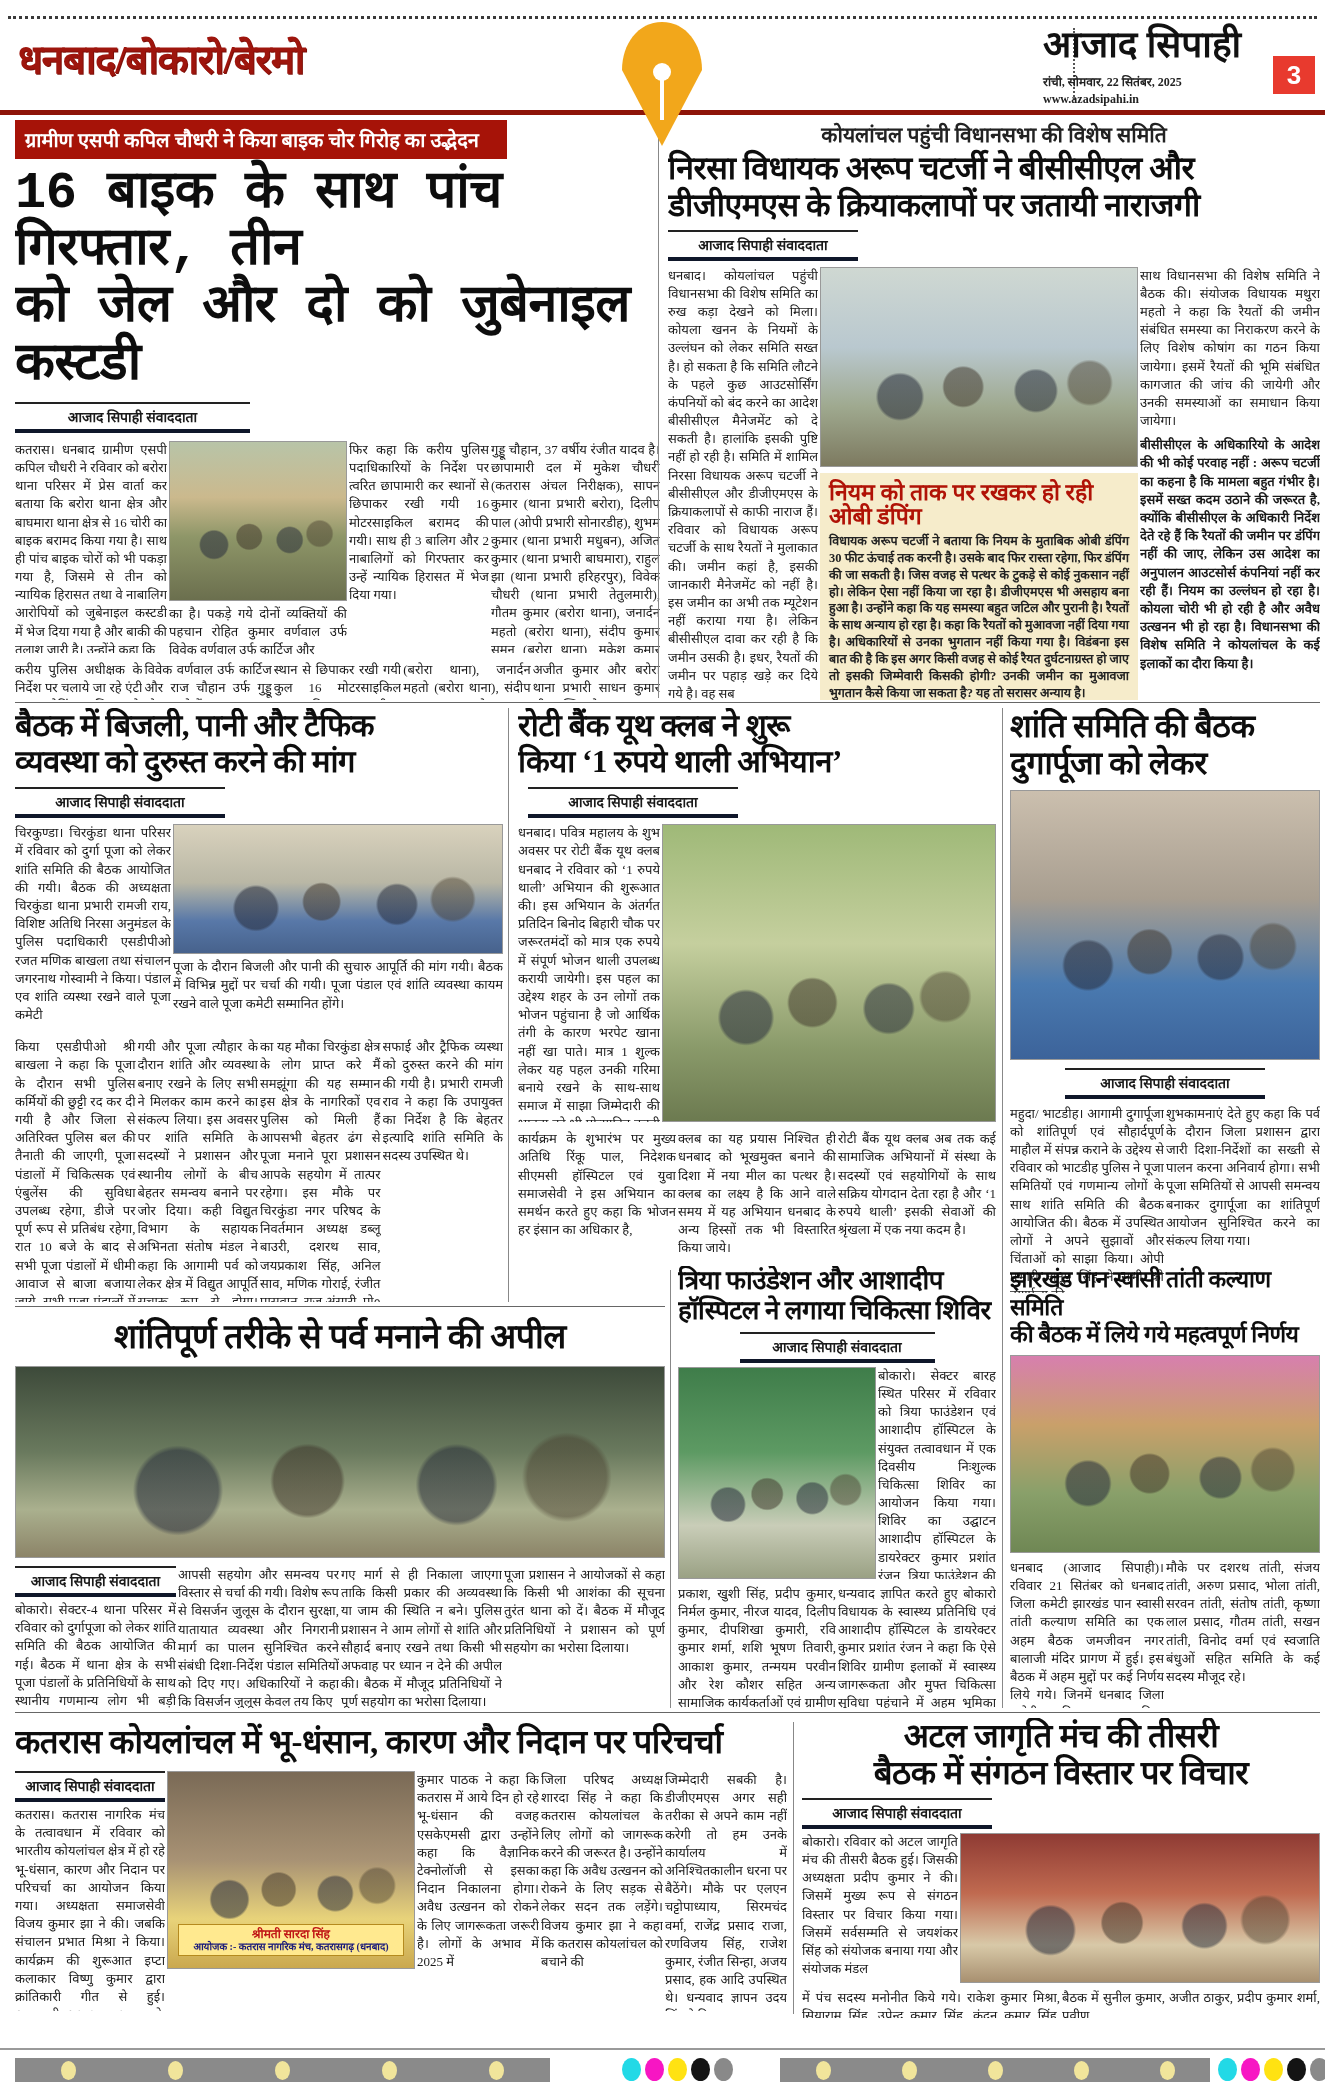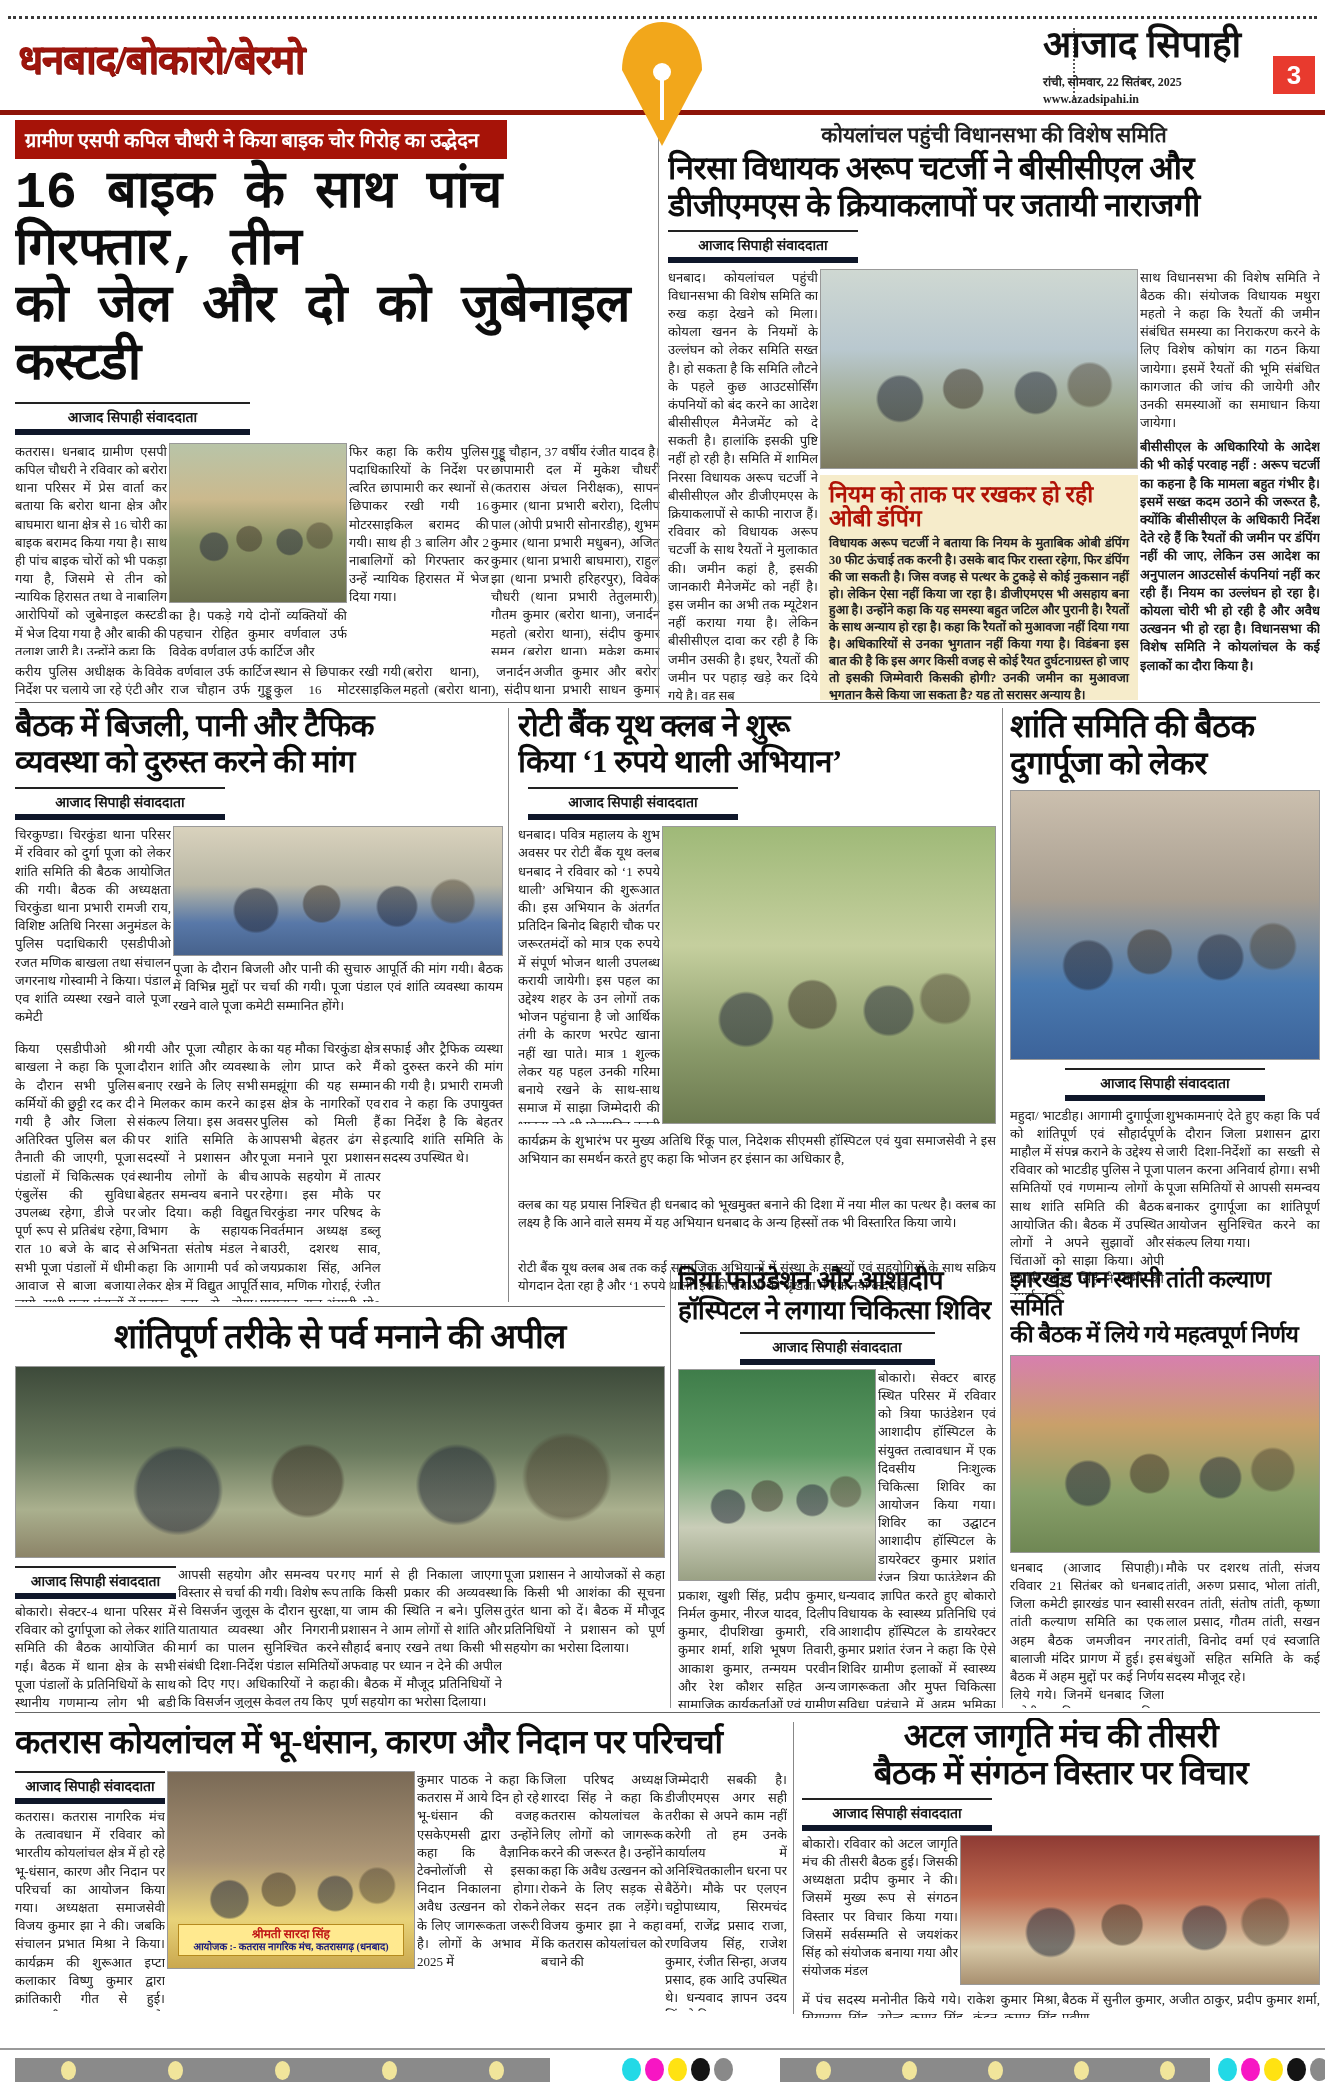--- a/index.html
+++ b/index.html
@@ -17,21 +17,21 @@
   .mast-site{font-size:12px;font-weight:bold;color:#222;margin-top:2px;margin-right:48px;}
   .page-box{position:absolute;right:10px;top:56px;width:42px;height:38px;background:#e83a2e;color:#fff;
         font-family:"Liberation Sans",sans-serif;font-size:26px;font-weight:bold;text-align:center;line-height:38px;}
   .mast-rule{position:absolute;left:0;top:110px;width:1325px;height:5px;background:#8e1409;}
   
   .art{position:absolute;overflow:hidden;}
   .kicker{background:#a61308;color:#fff;font-weight:bold;font-size:20px;padding:6px 10px;display:inline-block;}
   .kicker-plain{font-size:21px;font-weight:bold;color:#222;text-align:center;}
   .hl{font-weight:900;color:#0d0d0d;letter-spacing:-0.5px;}
   .hl span{display:block;}
-  .byline{font-size:14px;font-weight:bold;text-align:center;border-top:2px solid #222;border-bottom:6px solid #0f172a;
+  .byline{font-size:14px;font-weight:bold;text-align:center;border-top:2px solid #222;border-bottom:4px solid #0f172a;
         padding:3px 0;margin:8px 0;}
   .cols{display:flex;gap:2px;}
   .col{font-size:13px;line-height:1.4;text-align:justify;overflow:hidden;}
   .photo{position:relative;overflow:hidden;border:1px solid #999;}
   .vrule{position:absolute;width:1px;background:#888;}
   .hrule{position:absolute;height:1px;background:#666;}
   
   .p-bike{background:linear-gradient(180deg,#b8c4a8 0%,#cbb98d 35%,#8e9668 60%,#6b6f4e 100%);}
   .p-bike:after,.p-crowd:after,.p-meet:after,.p-durga:after,.p-group:after,.p-camp:after,.p-paan:after,.p-sub:after,.p-atal:after,.p-roti:after{
         content:"";position:absolute;inset:0;
@@ -165,21 +165,21 @@
   <div class="art" style="left:518px;top:708px;width:478px;height:594px;">
     <div class="hl" style="font-size:31px;line-height:1.15;">
       <span>रोटी बैंक यूथ क्लब ने शुरू</span>
       <span>किया ‘1 रुपये थाली अभियान’</span>
     </div>
     <div class="byline" style="width:210px;margin:8px 0 6px 10px;">आजाद सिपाही संवाददाता</div>
     <div class="cols" style="height:298px;">
       <div class="col" style="width:142px;flex:none;">धनबाद। पवित्र महालय के शुभ अवसर पर रोटी बैंक यूथ क्लब धनबाद ने रविवार को ‘1 रुपये थाली’ अभियान की शुरूआत की। इस अभियान के अंतर्गत प्रतिदिन बिनोद बिहारी चौक पर जरूरतमंदों को मात्र एक रुपये में संपूर्ण भोजन थाली उपलब्ध करायी जायेगी। इस पहल का उद्देश्य शहर के उन लोगों तक भोजन पहुंचाना है जो आर्थिक तंगी के कारण भरपेट खाना नहीं खा पाते। मात्र 1 शुल्क लेकर यह पहल उनकी गरिमा बनाये रखने के साथ-साथ समाज में साझा जिम्मेदारी की भावना को भी प्रोत्साहित करती है।</div>
       <div class="photo p-roti" style="flex:1;"></div>
     </div>
-    <div class="cols" style="margin-top:8px;height:188px;flex-direction:column;">
+    <div class="cols" style="margin-top:8px;height:188px;">
       <div class="col" style="flex:1;">कार्यक्रम के शुभारंभ पर मुख्य अतिथि रिंकू पाल, निदेशक सीएमसी हॉस्पिटल एवं युवा समाजसेवी ने इस अभियान का समर्थन करते हुए कहा कि भोजन हर इंसान का अधिकार है,</div>
       <div class="col" style="flex:1;">क्लब का यह प्रयास निश्चित ही धनबाद को भूखमुक्त बनाने की दिशा में नया मील का पत्थर है। क्लब का लक्ष्य है कि आने वाले समय में यह अभियान धनबाद के अन्य हिस्सों तक भी विस्तारित किया जाये।</div>
       <div class="col" style="flex:1;">रोटी बैंक यूथ क्लब अब तक कई सामाजिक अभियानों में संस्था के सदस्यों एवं सहयोगियों के साथ सक्रिय योगदान देता रहा है और ‘1 रुपये थाली’ इसकी सेवाओं की श्रृंखला में एक नया कदम है।</div>
     </div>
   </div>
 
   <div class="vrule" style="left:1002px;top:708px;height:594px;"></div>
 
   <div class="art" style="left:1010px;top:708px;width:310px;height:594px;">
     <div class="hl" style="font-size:32px;line-height:1.15;">

